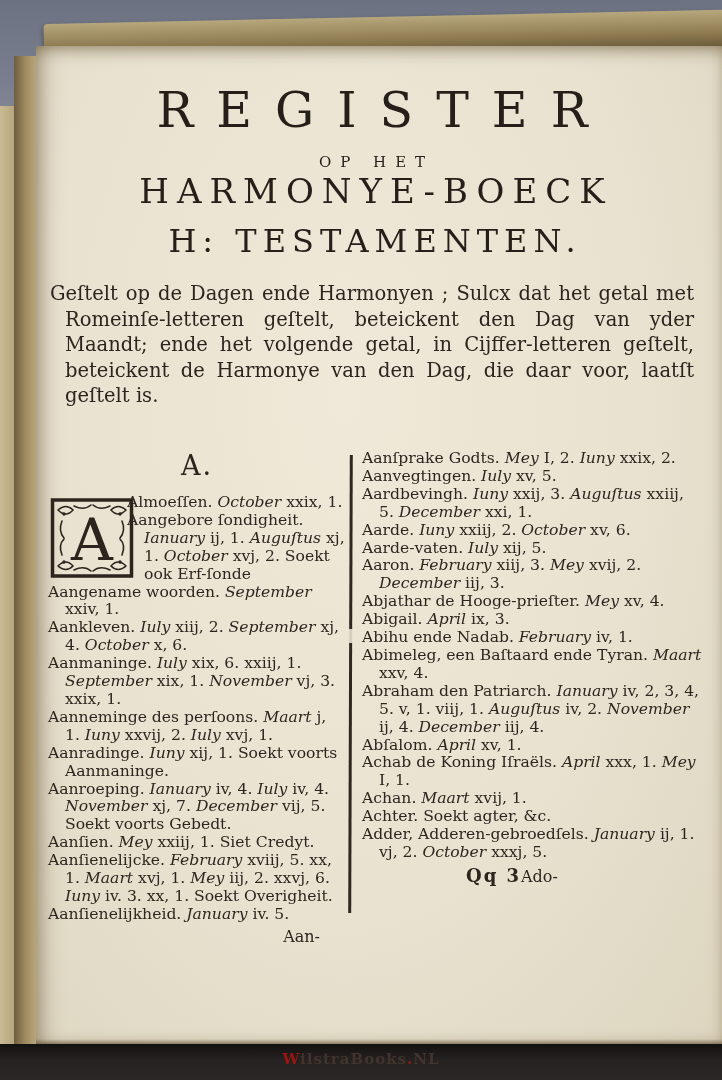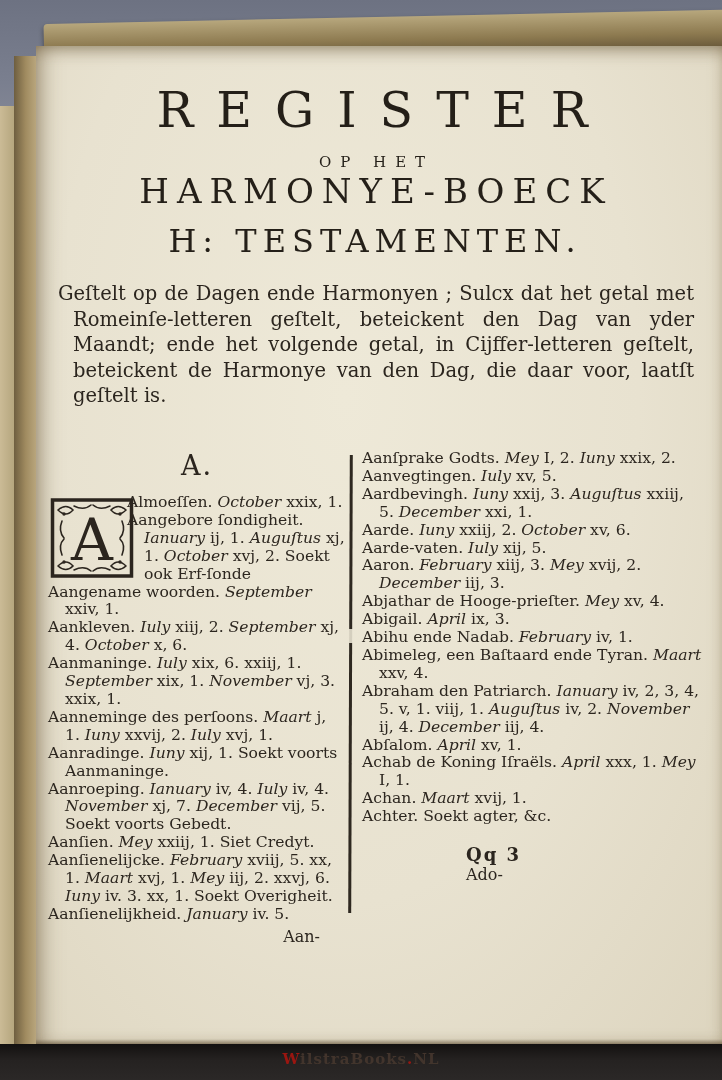--- a/index.html
+++ b/index.html
@@ -34,36 +34,36 @@
     background:linear-gradient(180deg,rgba(90,74,49,0),#5a4a31);}
   .page-inner{padding:18px 26px 0 12px;}
   
   .tline{text-align:center;color:#241f18;}
   .t1{margin-top:20px;font-size:49px;line-height:54px;letter-spacing:23px;padding-left:23px;}
   .t2{margin-top:15px;font-size:15px;letter-spacing:9px;padding-left:9px;}
   .t3{font-size:34px;line-height:40px;letter-spacing:8px;padding-left:8px;}
   .t4{margin-top:15px;font-size:14px;letter-spacing:9px;padding-left:9px;}
   .t5{margin-top:11px;font-size:32px;line-height:38px;letter-spacing:6px;padding-left:6px;}
   
-  .intro{margin:21px 2px 0 10px;font-size:19.5px;line-height:25.5px;
+  .intro{margin:21px 2px 0 2px;font-size:19.5px;line-height:25.5px;
     text-align:justify;padding-left:15px;text-indent:-15px;}
   
   .cols{position:absolute;left:12px;top:404px;width:654px;display:flex;}
   .col-left{width:298px;flex:none;}
   .col-right{flex:1;padding-left:7px;}
   .divider{flex:none;width:3px;margin:5px 3px 0 3px;height:458px;
     background:linear-gradient(180deg,#2e2820 0%,#2e2820 38%,rgba(46,40,32,.12) 38%,rgba(46,40,32,.12) 41%,#2e2820 41%,#2e2820 100%);
     transform:rotate(.2deg);}
   .col-header{text-align:center;font-size:27px;letter-spacing:2px;margin:0 0 13px 0;}
   .entry{font-size:15.6px;line-height:17.9px;padding-left:17px;text-indent:-17px;color:#2c261f;}
   .entry .it{font-style:italic;}
   .dropcap{float:left;width:84px;height:82px;margin:3px 10px 2px 2px;color:#2b251e;}
   .catch-left{text-align:right;padding-right:26px;font-size:16px;margin-top:3px;}
   .sig-row{display:flex;align-items:baseline;
-    margin-top:18px;padding-left:104px;padding-right:30px;font-size:16px;flex-direction:column;}
+    margin-top:3px;padding-left:104px;padding-right:30px;font-size:16px;}
   .sig{font-weight:bold;font-size:18px;letter-spacing:2px;}
 </style>
 </head>
 <body>
 
 <div class="bg-top"></div>
 <div class="book-top-edge"></div>
 <div class="fore-edge"></div>
 <div class="gutter"></div>
 
@@ -131,20 +131,21 @@
           <div class="entry"><span>Aaron. </span><span class="it">February</span><span> xiij, 3. </span><span class="it">Mey</span><span> xvij, 2. </span><span class="it">December</span><span> iij, 3.</span></div>
           <div class="entry"><span>Abjathar de Hooge-prieſter. </span><span class="it">Mey</span><span> xv, 4.</span></div>
           <div class="entry"><span>Abigail. </span><span class="it">April</span><span> ix, 3.</span></div>
           <div class="entry"><span>Abihu ende Nadab. </span><span class="it">February</span><span> iv, 1.</span></div>
           <div class="entry"><span>Abimeleg, een Baſtaard ende Tyran. </span><span class="it">Maart</span><span> xxv, 4.</span></div>
           <div class="entry"><span>Abraham den Patriarch. </span><span class="it">Ianuary</span><span> iv, 2, 3, 4, 5. v, 1. viij, 1. </span><span class="it">Auguſtus</span><span> iv, 2. </span><span class="it">November</span><span> ij, 4. </span><span class="it">December</span><span> iij, 4.</span></div>
           <div class="entry"><span>Abſalom. </span><span class="it">April</span><span> xv, 1.</span></div>
           <div class="entry"><span>Achab de Koning Iſraëls. </span><span class="it">April</span><span> xxx, 1. </span><span class="it">Mey</span><span> I, 1.</span></div>
           <div class="entry"><span>Achan. </span><span class="it">Maart</span><span> xvij, 1.</span></div>
           <div class="entry"><span>Achter. Soekt agter, &amp;c.</span></div>
+          <div class="entry"><span>Adder, Adderen-gebroedſels. </span><span class="it">January</span><span> ij, 1. vj, 2. </span><span class="it">October</span><span> xxxj, 5.</span></div>
         </div>
       <div class="sig-row">
         <span class="sig">Qq 3</span>
         <span>Ado-</span>
       </div>
     </div>
   </div>
 </div>
 
 <div class="surface"></div>

